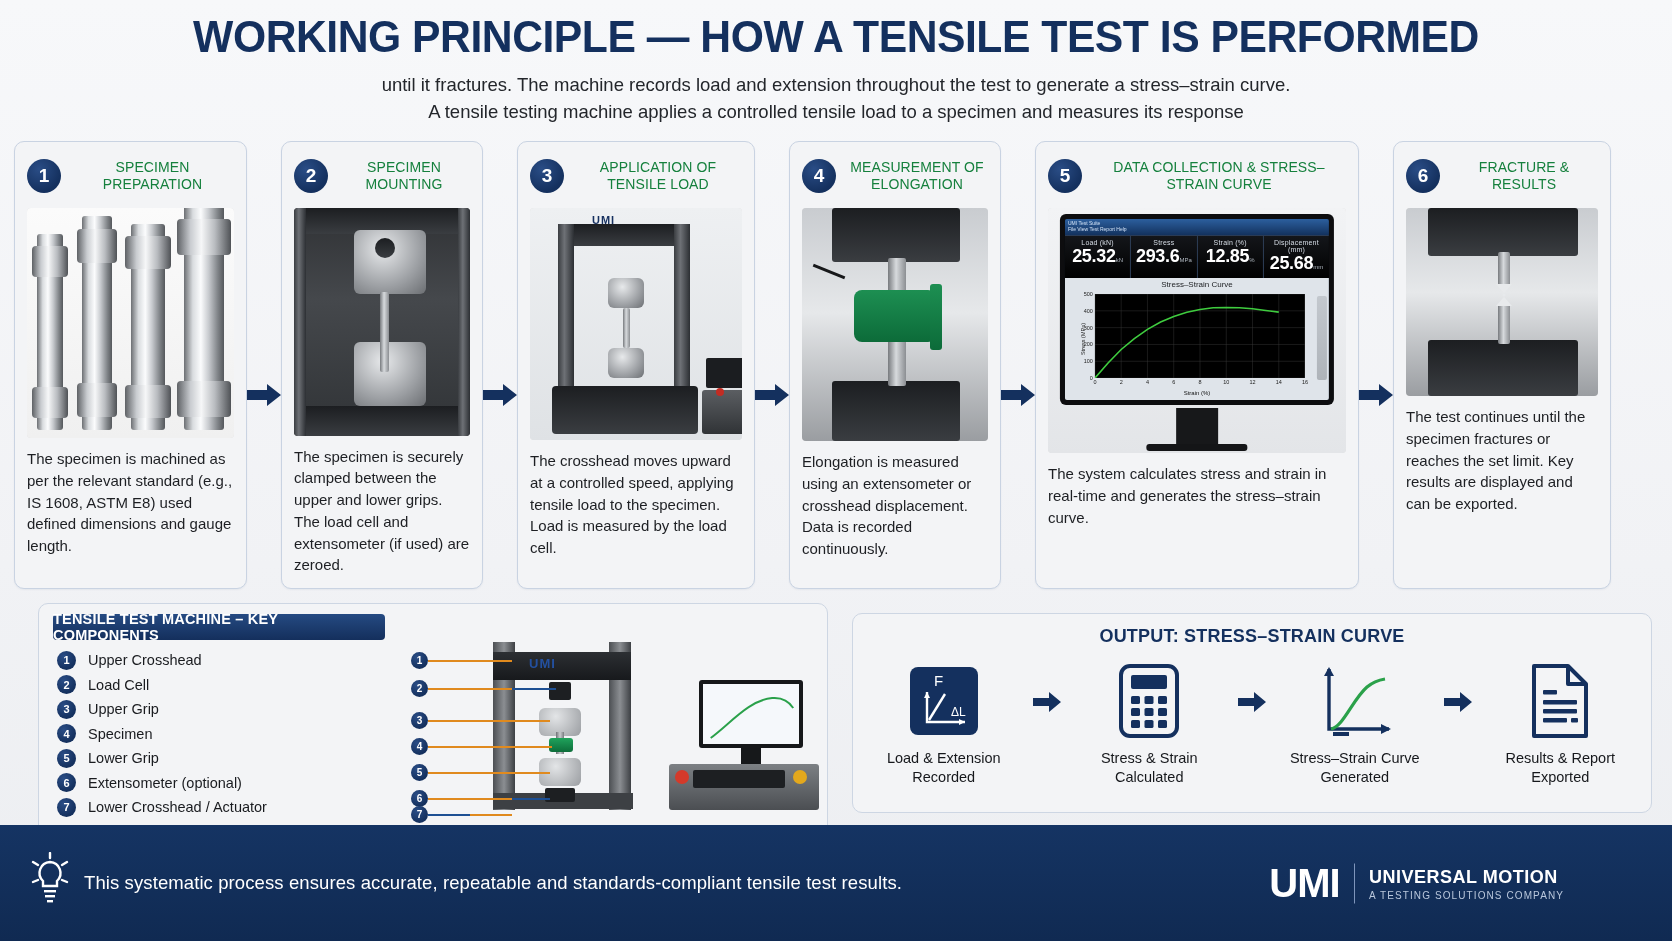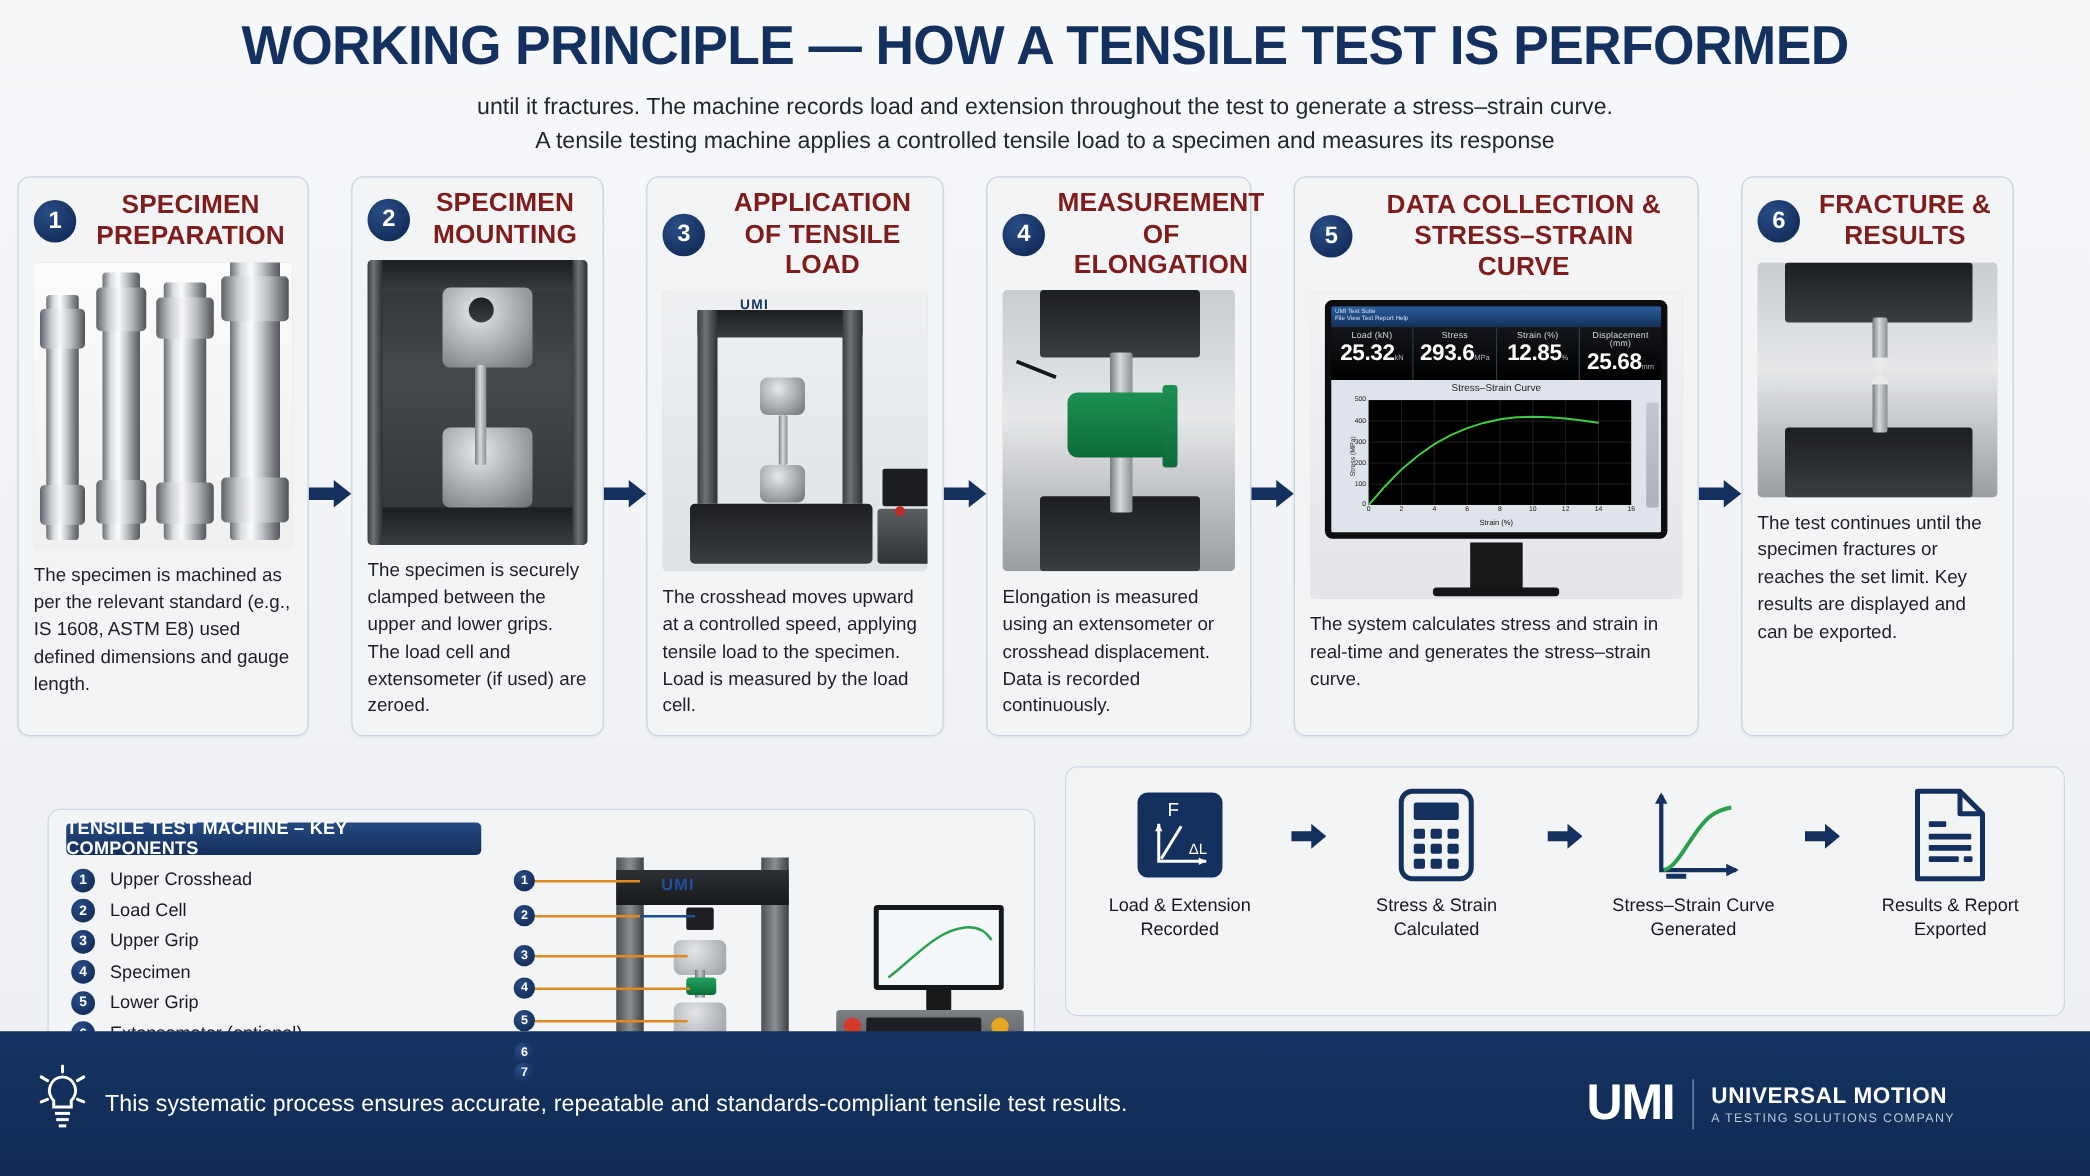--- a/index.html
+++ b/index.html
@@ -63,23 +63,23 @@
     flex: 0 0 auto;
     width: 34px; height: 34px;
     border-radius: 50%;
     background: radial-gradient(circle at 35% 30%, #2a4d86 0%, #14305e 70%);
     color: #fff;
     font-weight: bold;
     font-size: 19px;
     display: flex; align-items: center; justify-content: center;
   }
   .step-title {
-    color: #7f1d1d;
-    font-weight: bold;
-    font-size: 21px;
+    color: #15803d;
+    font-weight: normal;
+    font-size: 14px;
     line-height: 1.18;
     letter-spacing: 0.1px;
     text-align: center;
     flex: 1;
   }
   .step-img {
     margin-top: 8px;
     border-radius: 4px;
     overflow: hidden;
     position: relative;
@@ -177,21 +177,21 @@
   .monitor-base {
     position:absolute; left:50%; transform:translateX(-50%);
     bottom:2px; width:34%; height:7px; background:#141517; border-radius:3px;
   }
   .sidebar-icons{ position:absolute; right:2px; top:18px; bottom:20px; width:10px;
     background:linear-gradient(180deg,#c3c8ce,#aeb3b9); border-radius:2px;}
 
   
   .bottom-left {
     position:absolute; left:38px; top:603px; width:790px; height:272px;
-    background:#f3f4f6; border:1px solid #cdd6e3; border-radius:10px;margin-top:44px;
+    background:#f3f4f6; border:1px solid #cdd6e3; border-radius:10px;
   }
   .kc-banner {
     position:absolute; left:14px; top:10px; width:332px; height:26px;
     background: linear-gradient(180deg,#254a82,#142f5c);
     border-radius:4px; color:#fff; font-weight:bold; font-size:14.5px;
     display:flex; align-items:center; justify-content:center; letter-spacing:.2px;
   }
   .kc-list { position:absolute; left:18px; top:44px; }
   .kc-item { display:flex; align-items:center; gap:12px; height:24px; margin-bottom:0.5px; }
   .kc-dot {
@@ -566,20 +566,21 @@
       </div>
       <div class="mach-callout" style="left:0px;top:194px;">
         <div class="cdot">7</div>
         <div class="cline blue" style="width:42px;"></div>
         <div class="cline" style="width:42px;"></div>
       </div>
     </div>
   </div>
 
   <div class="output-panel">
+    <div class="out-title">OUTPUT: STRESS–STRAIN CURVE</div>
     <div class="out-flow">
 
       <div class="out-item">
         <div class="out-icon">
           <svg width="74" height="74" viewBox="0 0 74 74">
             <rect x="3" y="3" width="68" height="68" rx="8" fill="#14305e"></rect>
             <text x="27" y="22" fill="#fff" font-size="15" font-family="Liberation Sans, sans-serif">F</text>
             <path d="M20 28 V58 H58" stroke="#fff" stroke-width="2.4" fill="none"></path>
             <path d="M20 28 l-3 6 h6 z" fill="#fff"></path>
             <path d="M58 58 l-6 -3 v6 z" fill="#fff"></path>

